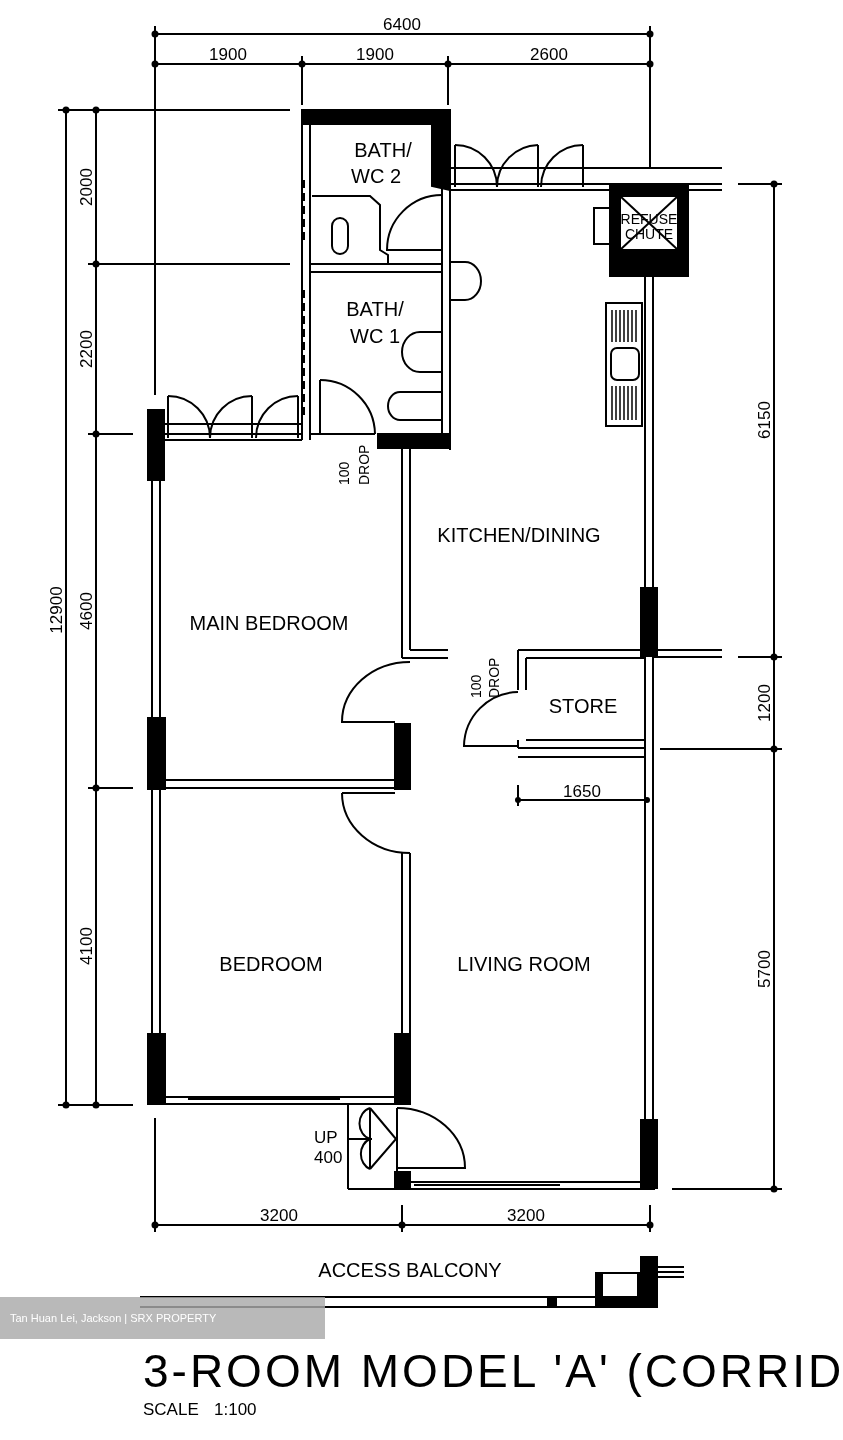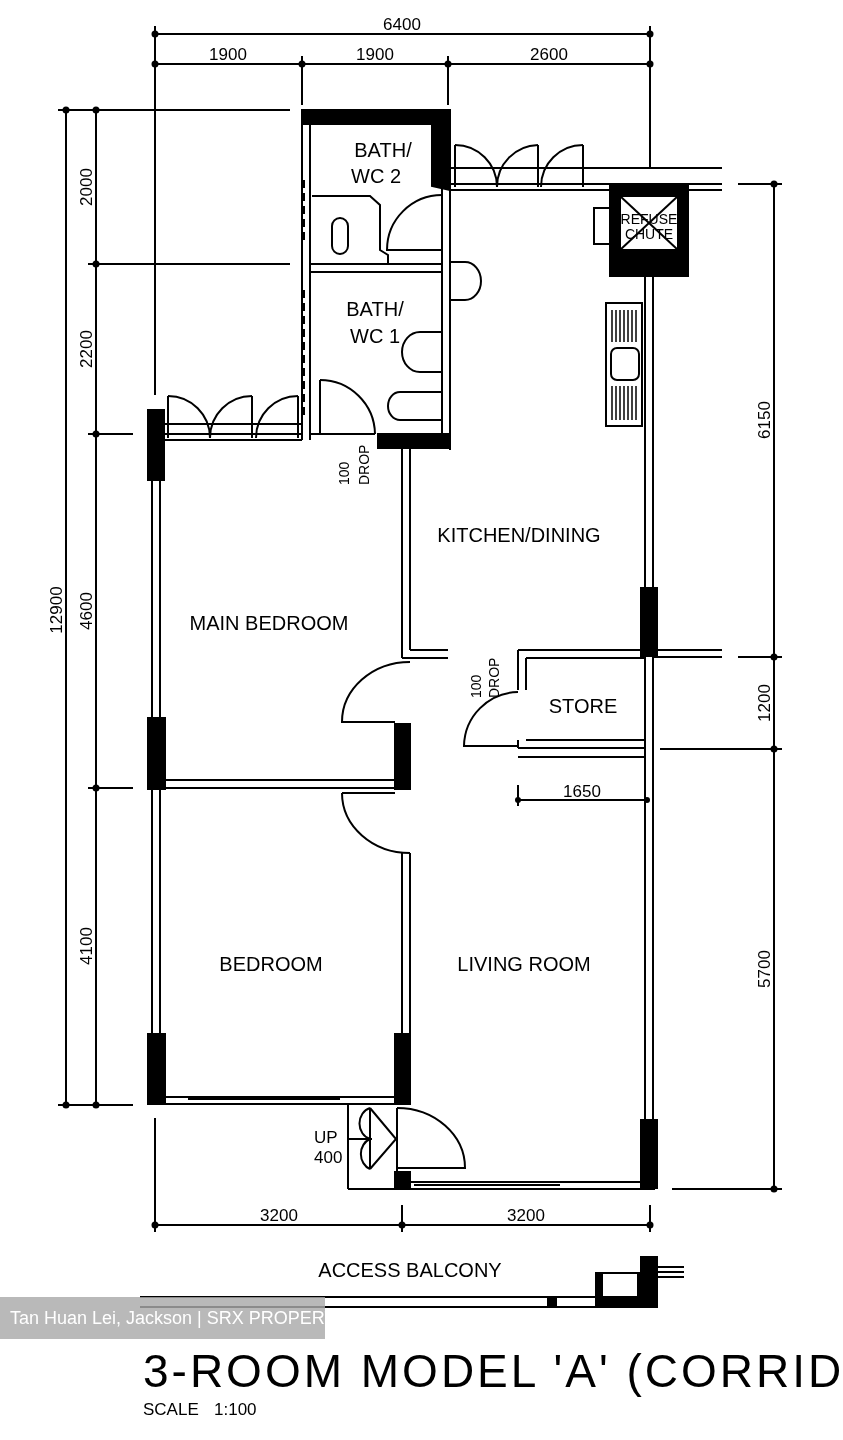--- a/index.html
+++ b/index.html
@@ -6,21 +6,21 @@
   body { width: 843px; height: 1440px; position: relative; overflow: hidden; font-family: "Liberation Sans", sans-serif; }
   svg.plan { position: absolute; left: 0; top: 0; width: 843px; height: 1440px; }
   .dimtxt { font-family: "Liberation Sans", sans-serif; font-size: 17px; fill: #000; }
   .roomtxt { font-family: "Liberation Sans", sans-serif; font-size: 20px; fill: #000; transform-box: fill-box; }
   .small { font-family: "Liberation Sans", sans-serif; font-size: 14px; fill: #000; }
   .title { font-family: "Liberation Sans", sans-serif; font-size: 46px; fill: #000; font-weight: normal; letter-spacing: 3px; }
   .scale { font-family: "Liberation Sans", sans-serif; font-size: 17px; fill: #000; }
   .watermark {
     position: absolute; left: 0; top: 1297px; width: 325px; height: 42px;
     background: rgba(170,170,170,0.82); color: #ffffff;
-    font-family: "Liberation Sans", sans-serif; font-size: 18px;
+    font-family: "Liberation Sans", sans-serif; font-size: 11px;
     line-height: 42px; padding-left: 10px; box-sizing: border-box; white-space: nowrap;
   }
 </style>
 </head>
 <body>
 
 <svg class="plan" viewBox="0 0 843 1440" xmlns="http://www.w3.org/2000/svg">
   <g stroke="#000" stroke-width="2" fill="none">
 
     <g>

